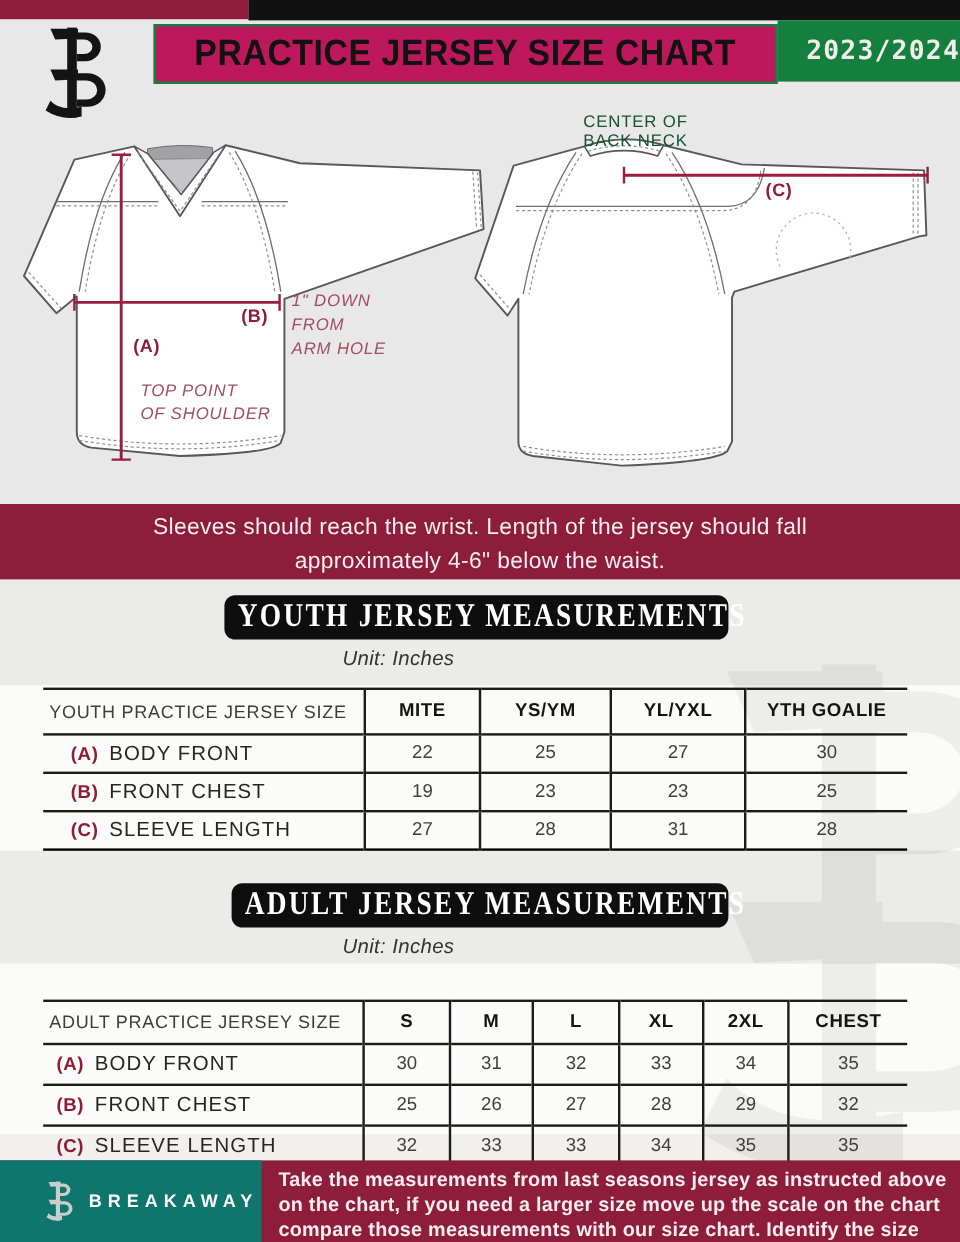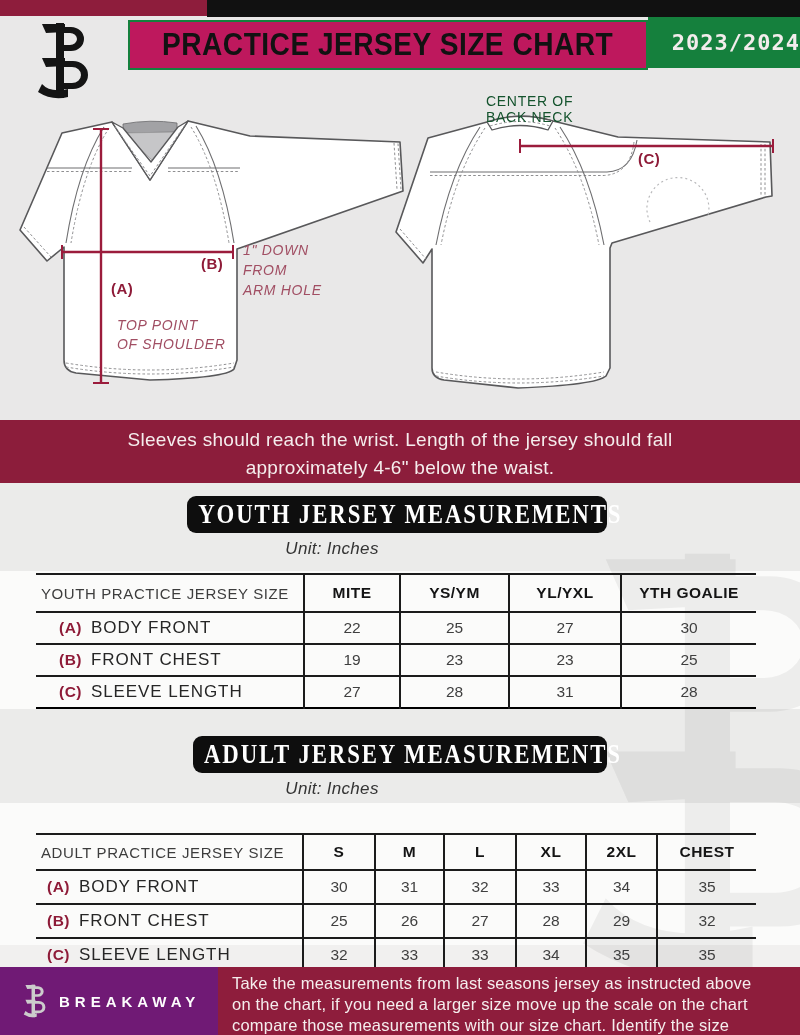--- a/index.html
+++ b/index.html
@@ -64,25 +64,25 @@
   .sz-youth td.lbl{padding-left:23px;}
   .sz-adult td.lbl{padding-left:11px;}
   table.sz td.lbl .k{font-weight:700;font-size:15.5px;color:#8e1b38;margin-right:9px;letter-spacing:.5px;}
   table.sz td.lbl .t{font-size:17px;color:#262626;letter-spacing:.9px;}
   table.sz td.val{text-align:center;font-size:15.5px;color:#3f3f3f;}
   .sz-youth tr.hrow{height:38px;} .sz-youth tr.drow{height:32px;}
   .sz-adult tr.hrow{height:36px;} .sz-adult tr.drow{height:34px;}
 
   
   .footer-maroon{left:0;top:967px;width:800px;height:68px;background:#8e1d3c;z-index:2;}
-  .footer-black{left:0;top:967px;width:218px;height:68px;background:#701a75;z-index:3;
-                display:flex;align-items:center;padding-left:22px;box-sizing:border-box;gap:11px;}
+  .footer-black{left:0;top:967px;width:218px;height:68px;background:#0f766e;z-index:3;
+                display:flex;align-items:center;padding-left:37px;box-sizing:border-box;gap:11px;}
   .footer-brand{color:#fdfdfd;font-weight:700;font-size:15px;letter-spacing:5px;}
   .footer-text{left:232px;top:973px;width:560px;color:#f5eded;font-size:16.5px;line-height:21px;
-               letter-spacing:.2px;z-index:3;}
+               letter-spacing:.2px;z-index:3;font-weight:bold;}
   svg{display:block;}
 </style>
 </head>
 <body>
 
 <div class="page">
 
   <div class="abs strip-maroon"></div>
   <div class="abs strip-black"></div>
 

